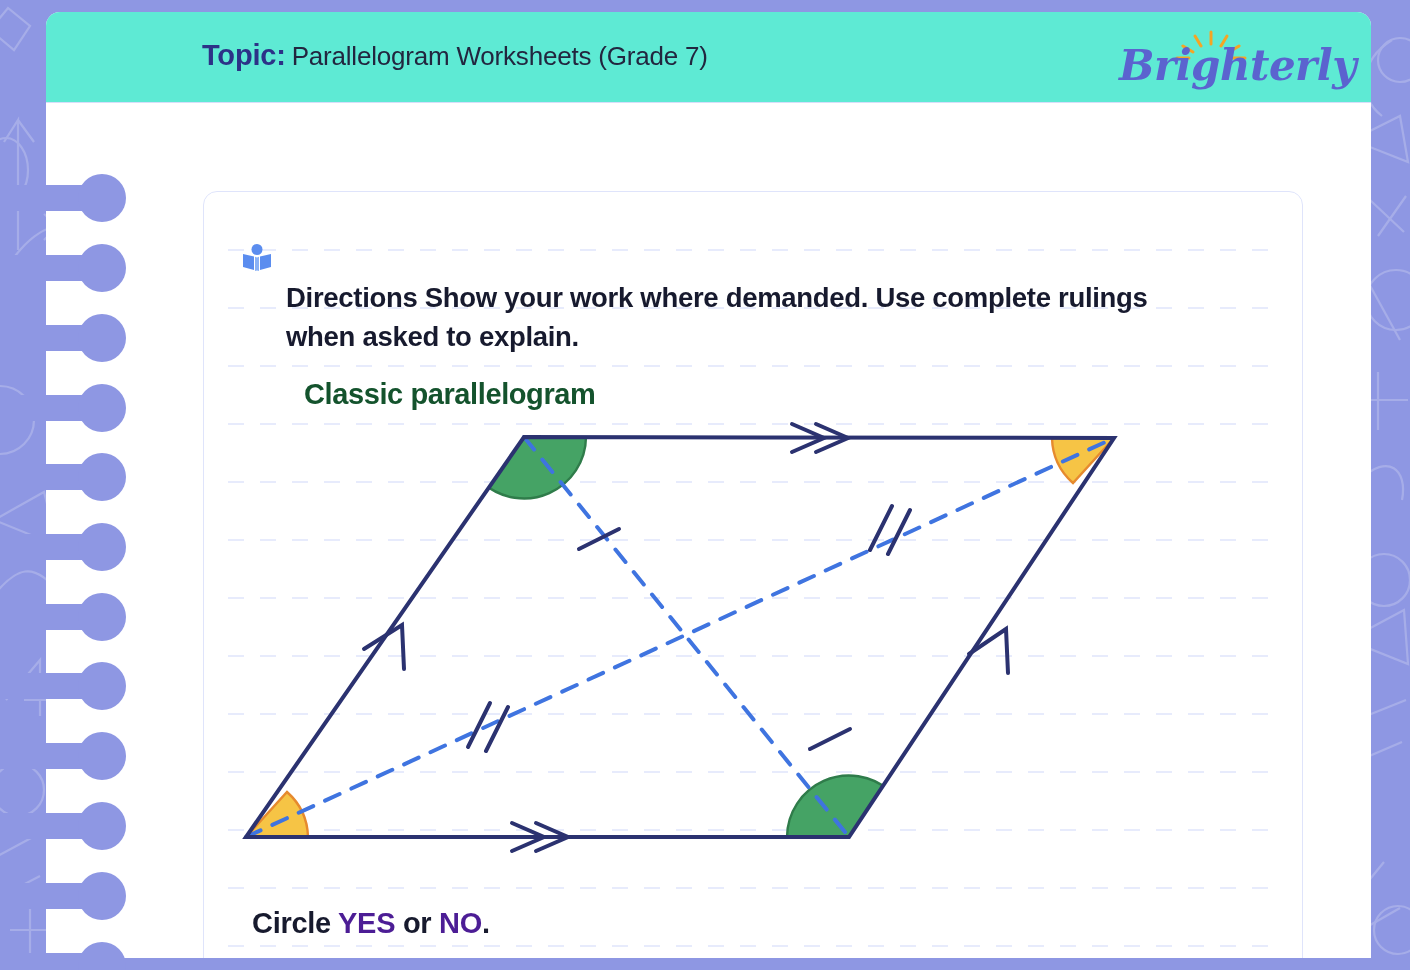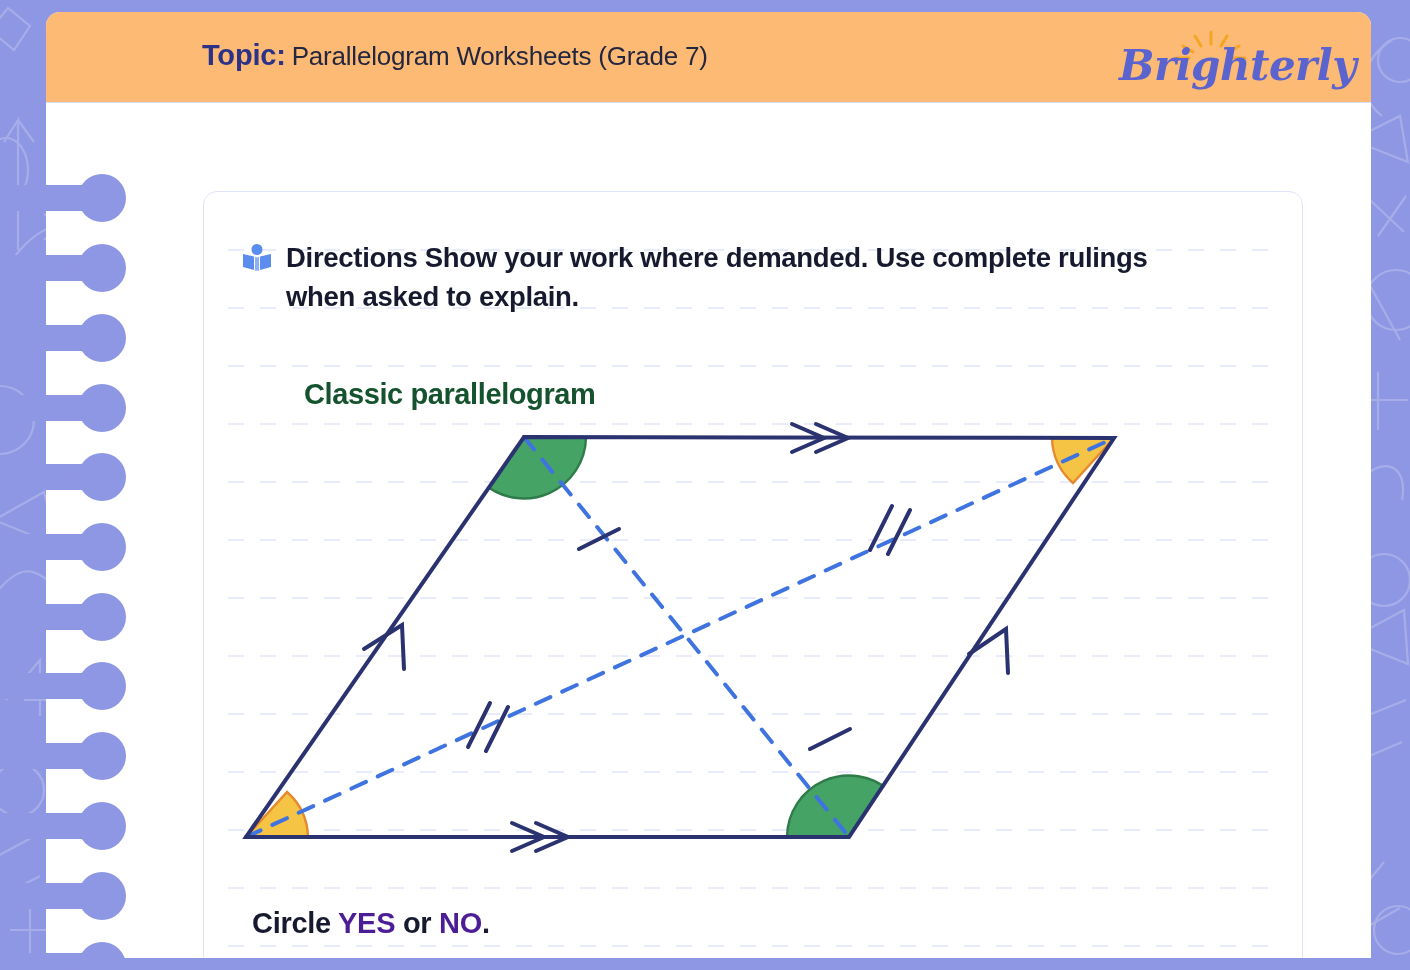--- a/index.html
+++ b/index.html
@@ -37,21 +37,21 @@
     overflow: hidden;
   }
 
   
   #header-band {
     position: absolute;
     left: 0;
     top: 0;
     width: 1325px;
     height: 91px;
-    background: #fdba74;
+    background: #5eead4;
     border-bottom: 1px solid #d7defa;
     box-sizing: border-box;
   }
   #topic-line {
     position: absolute;
     left: 156px;
     top: 27px;
     white-space: nowrap;
     font-size: 27px;
     color: #20243f;
@@ -153,20 +153,21 @@
     flex: 0 0 auto;
     margin-top: 6px;
   }
   #directions-text {
     font-size: 27.5px;
     font-weight: bold;
     color: #171a2e;
     line-height: 1.42;
     letter-spacing: -0.3px;
     max-width: 930px;
+    margin-top: 40px;
   }
 
   
   #figure-heading {
     position: absolute;
     left: 100px;
     top: 186px;
     font-size: 29px;
     font-weight: bold;
     color: #14532d;

